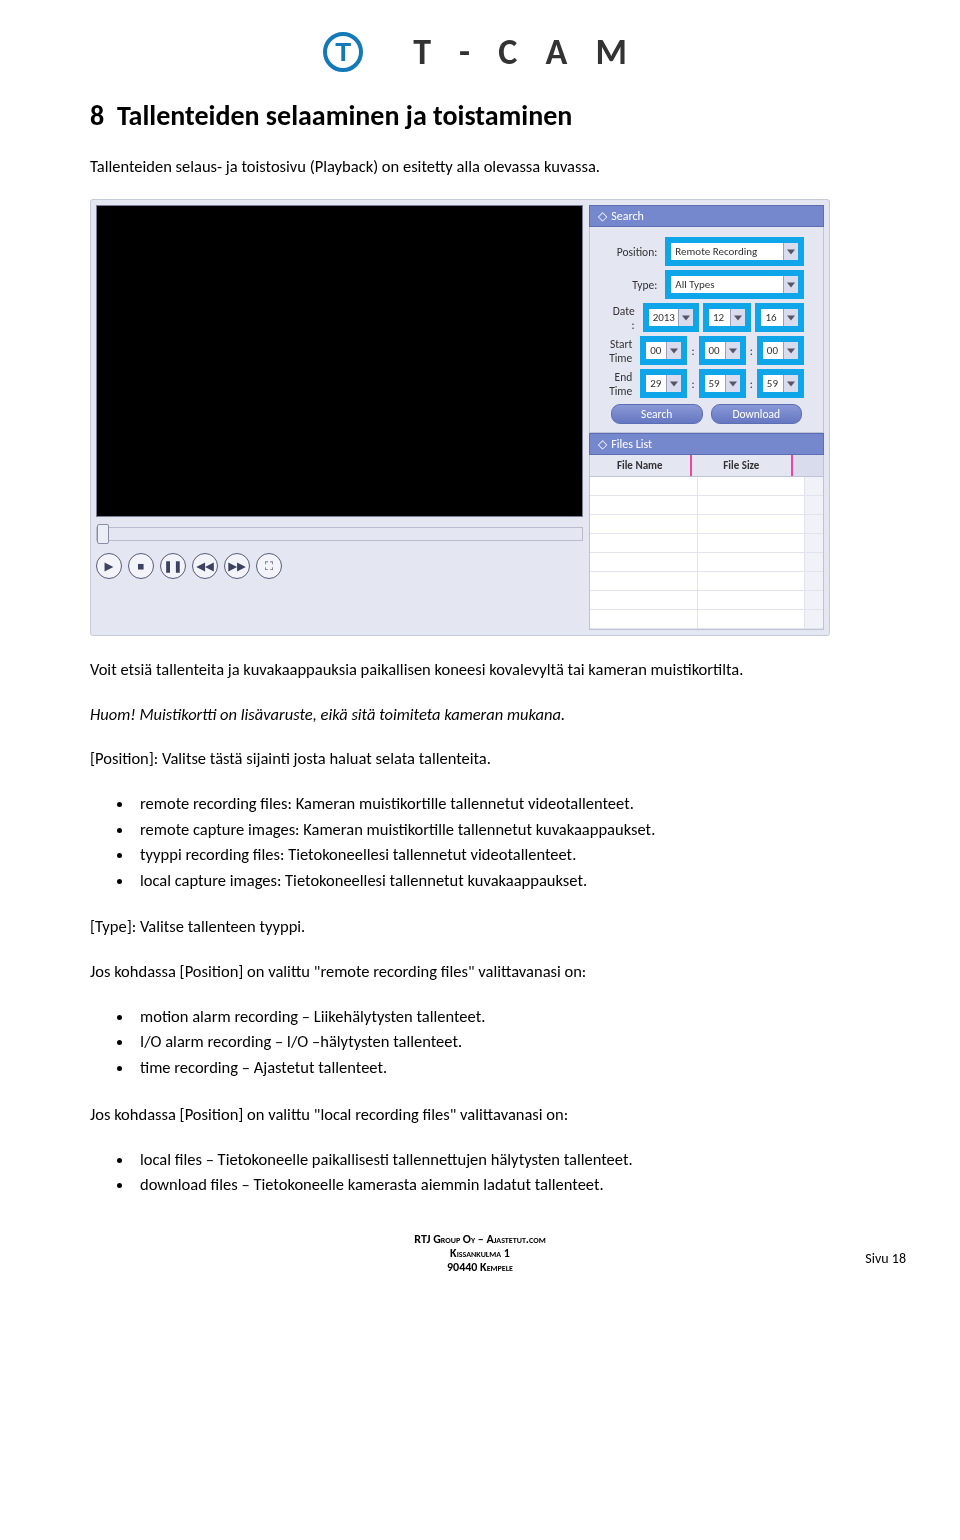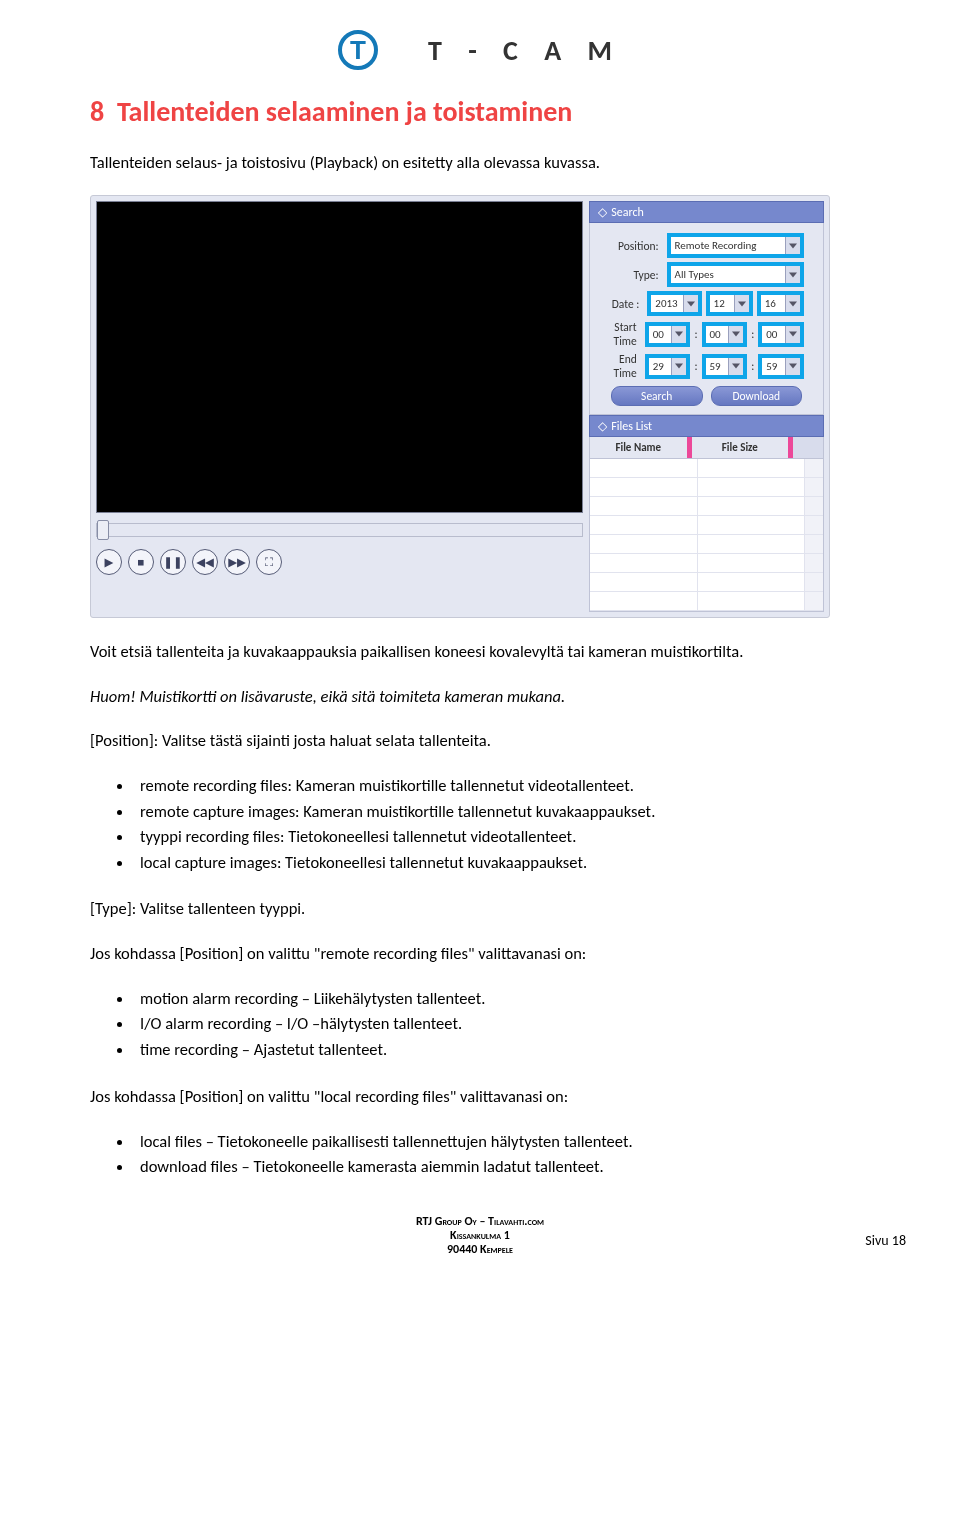--- a/index.html
+++ b/index.html
@@ -31,30 +31,30 @@
     align-items: center;
   }
   .logo-t {
     font-family: Arial, Calibri, sans-serif;
     color: #1479b8;
     font-size: 26px;
     font-weight: bold;
     line-height: 1;
   }
   .logo-text {
-    font-size: 28px;
+    font-size: 36px;
     font-weight: 600;
     letter-spacing: 10px;
     color: #333;
     margin-left: 36px;
   }
   h1 {
     font-size: 28px;
     font-weight: 600;
-    color: #ef4444;
+    color: #000000;
     margin: 10px 0 12px 0;
   }
   p {
     font-size: 16.5px;
     line-height: 1.35;
     margin: 22px 0;
   }
   .italic { font-style: italic; }
   ul {
     margin: 8px 0 14px 0;
@@ -153,21 +153,21 @@
     color: #333;
     margin: 4px 0;
     gap: 4px;
   }
   .form-row .lbl {
     width: 60px;
     text-align: right;
     padding-right: 4px;
   }
   .sel {
-    border: 4px solid #0ea5e9;
+    border: 6px solid #0ea5e9;
     background: #fff;
     font-size: 11px;
     padding: 2px 18px 2px 4px;
     position: relative;
     display: inline-flex;
     align-items: center;
   }
   .sel::after {
     content: "";
     position: absolute;
@@ -209,21 +209,21 @@
     font-size: 11px;
   }
   .files-head {
     display: flex;
     background: #e4e7f2;
     border-bottom: 1px solid #bfc3d6;
   }
   .files-head .fh {
     flex: 1;
     padding: 4px 6px;
-    border-right: 5px solid #ec4899;
+    border-right: 2px solid #ec4899;
     font-weight: 600;
     color: #333;
     text-align: center;
   }
   .files-head .fh.last { border-right: none; flex: 0 0 18px; background: #d8dcec;}
   .files-rows .fr {
     display: flex;
     height: 18px;
     border-bottom: 1px solid #e1e3ee;
   }
@@ -424,19 +424,19 @@
   </ul>
 
   <p>Jos kohdassa [Position] on valittu "local recording files" valittavanasi on:</p>
 
   <ul>
     <li>local files – Tietokoneelle paikallisesti tallennettujen hälytysten tallenteet.</li>
     <li>download files – Tietokoneelle kamerasta aiemmin ladatut tallenteet.</li>
   </ul>
 
   <div class="footer">
-    <div class="line">RTJ Group Oy – Tilavahti.com</div>
+    <div class="line">RTJ Group Oy – Ajastetut.com</div>
     <div class="line">Kissankulma 1</div>
     <div class="line">90440 Kempele</div>
     <div class="pg">Sivu 18</div>
   </div>
 
 </div>
 
 </body></html>

